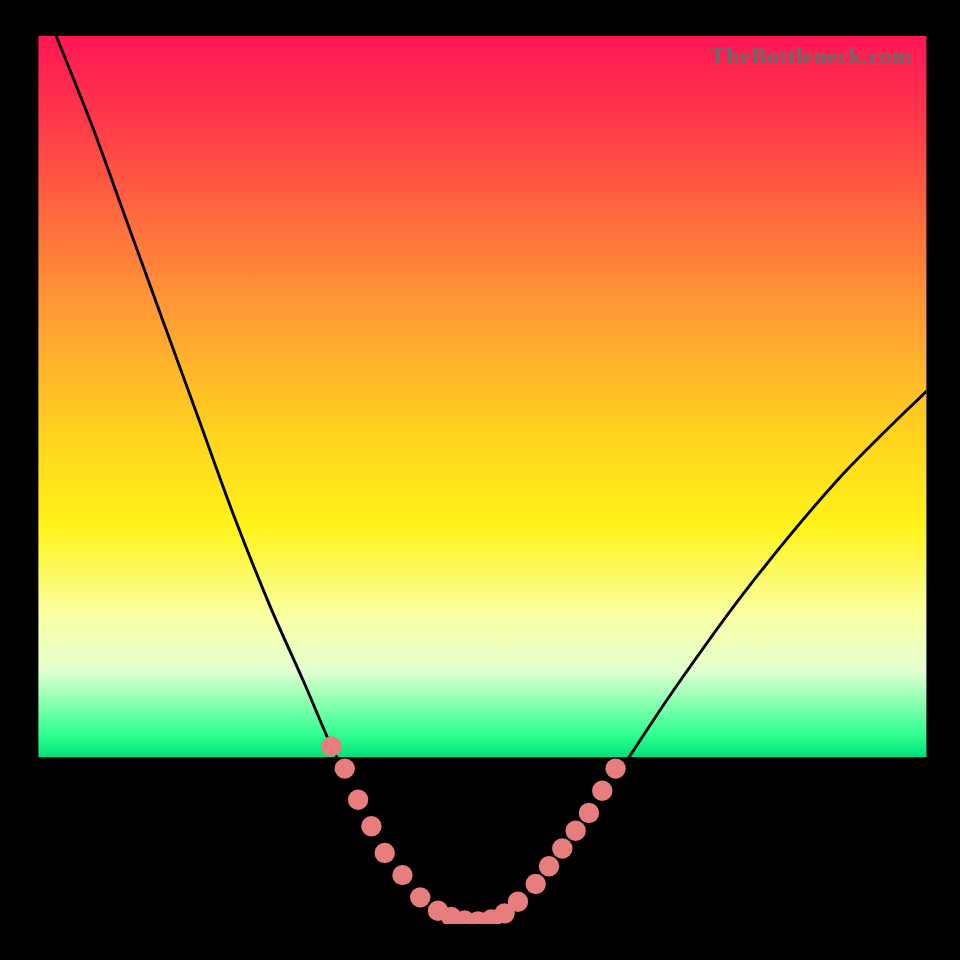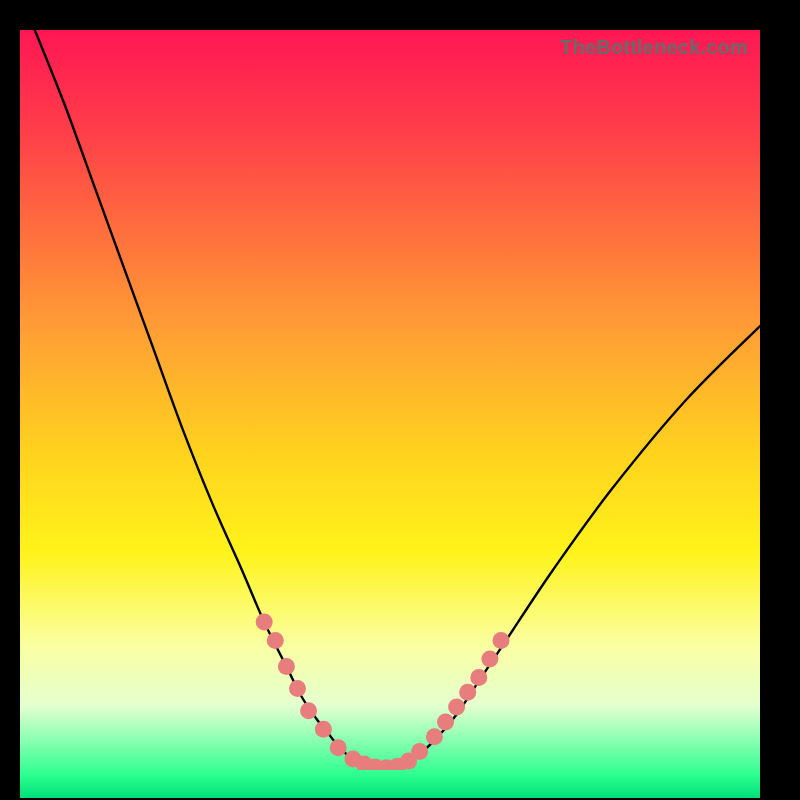--- a/index.html
+++ b/index.html
@@ -12,35 +12,36 @@
     overflow: hidden;
   }
   .frame {
     position: absolute;
     left: 0; top: 0;
     width: 800px; height: 800px;
     background: #000;
   }
   .plot {
     position: absolute;
-    left: 20px;
+    left: 32px;
     top: 30px;
     width: 740px;
-    height: 768px;
+    height: 601px;
     background: linear-gradient(to bottom,
       #ff1754 0%,
       #ff3a4a 12%,
       #ff6a3e 25%,
       #ffa233 40%,
       #ffd21e 55%,
       #fff31a 68%,
       #faffa0 80%,
       #e4ffd0 88%,
       #2dff8f 97%,
       #00e07a 100%);
+    font-family: Liberation Serif, serif;
   }
   .watermark {
     position: absolute;
     top: 6px;
     right: 12px;
     color: #6a6a6a;
     font-size: 20px;
     font-weight: 600;
     letter-spacing: 0.2px;
     user-select: none;

